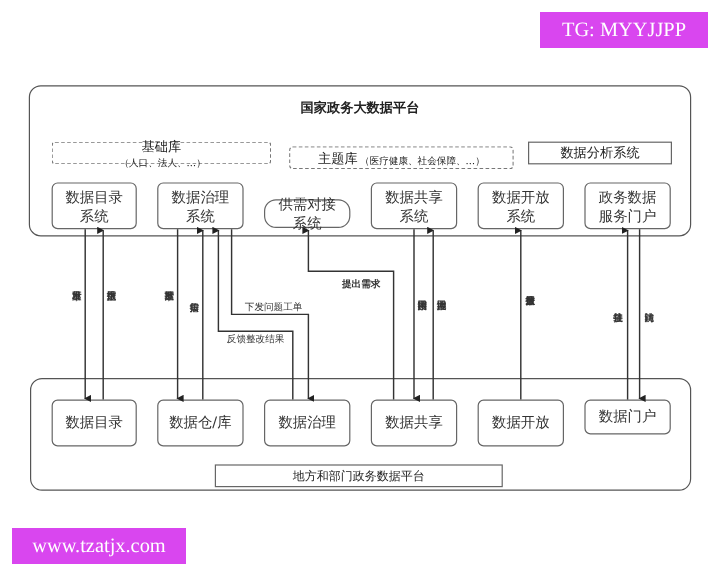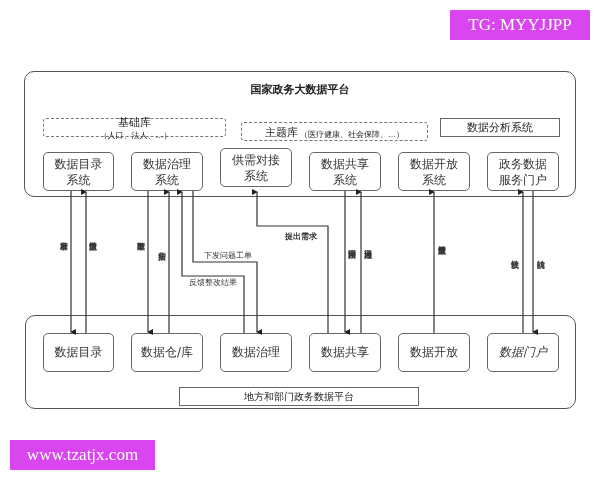--- a/index.html
+++ b/index.html
@@ -45,21 +45,21 @@
 <div class="abs solidbar" style="left:440px; top:118px; width:120px; height:19px;">数据分析系统</div>
 
 <div class="abs sysbox" style="left:43px; top:152px; width:71px; height:39px;">
   <span>数据目录</span>
   <span>系统</span>
 </div>
 <div class="abs sysbox" style="left:131px; top:152px; width:72px; height:39px;">
   <span>数据治理</span>
   <span>系统</span>
 </div>
-<div class="abs sysbox" style="left:220px; top:148px; width:72px; height:39px;">
+<div class="abs sysbox" style="left:220px; top:166px; width:72px; height:24px;border-radius:10px;">
   <span>供需对接</span>
   <span>系统</span>
 </div>
 <div class="abs sysbox" style="left:309px; top:152px; width:72px; height:39px;">
   <span>数据共享</span>
   <span>系统</span>
 </div>
 <div class="abs sysbox" style="left:398px; top:152px; width:72px; height:39px;">
   <span>数据开放</span>
   <span>系统</span>
@@ -69,21 +69,21 @@
   <span>服务门户</span>
 </div>
 
 <div class="abs outer" style="left:25px; top:315px; width:551px; height:94px;"></div>
 
 <div class="abs locbox" style="left:43px; top:333px; width:71px; height:39px;">数据目录</div>
 <div class="abs locbox" style="left:131px; top:333px; width:72px; height:39px;">数据仓/库</div>
 <div class="abs locbox" style="left:220px; top:333px; width:72px; height:39px;">数据治理</div>
 <div class="abs locbox" style="left:309px; top:333px; width:72px; height:39px;">数据共享</div>
 <div class="abs locbox" style="left:398px; top:333px; width:72px; height:39px;">数据开放</div>
-<div class="abs locbox" style="left:487px; top:333px; width:72px; height:39px;font-style:italic;">数据门户</div>
+<div class="abs locbox" style="left:487px; top:333px; width:72px; height:29px;">数据门户</div>
 
 <div class="abs bottom-label" style="left:179px; top:387px; width:240px; height:19px;">地方和部门政务数据平台</div>
 
 <svg class="lines" width="600" height="480">
   <defs>
     <marker id="ah" markerWidth="6" markerHeight="6" refX="3" refY="5" orient="auto-start-reverse" markerUnits="userSpaceOnUse">
       <path d="M0,0 L3,6 L6,0 Z" fill="#222"></path>
     </marker>
   </defs>
   <g stroke="#333" stroke-width="1.2" fill="none">

